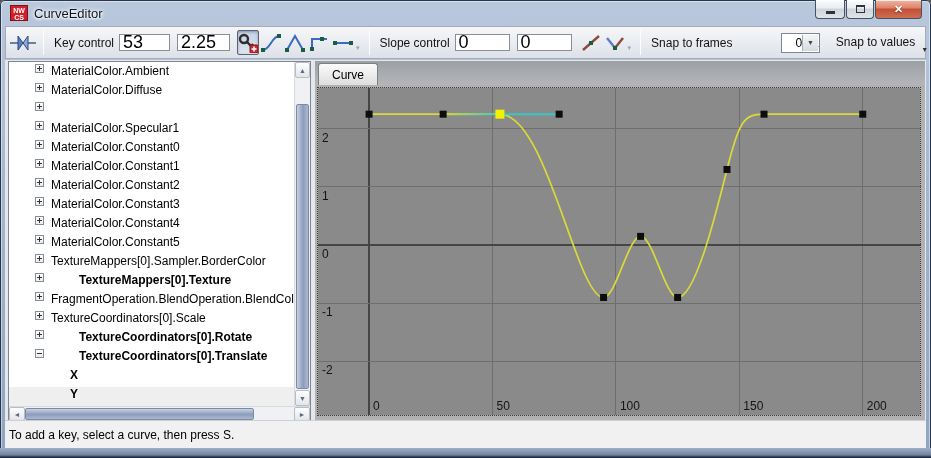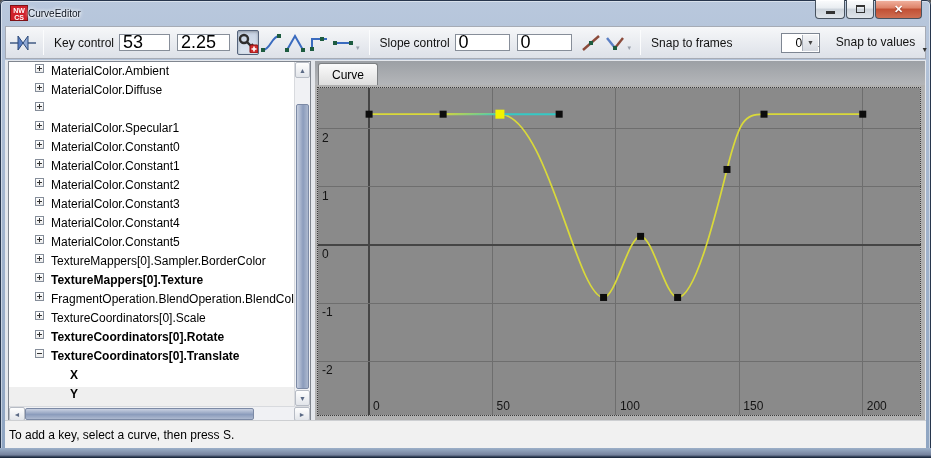--- a/index.html
+++ b/index.html
@@ -8,21 +8,21 @@
     position:relative; width:931px; height:458px;
     font-family:"Liberation Sans", sans-serif;
     background:linear-gradient(#b9c8dd 0%, #a5b7d0 40%, #8ea4c1 100%);
     border-radius:5px 5px 0 0; overflow:hidden;
     box-shadow:inset 0 0 0 1px #27364d, inset 0 0 0 2px rgba(255,255,255,.45);
   }
   
   .titlebar { position:absolute; left:0; top:0; right:0; height:26px; display:flex; align-items:center; padding-left:10px; }
   .title-icon { width:18px; height:16px; background:#d0202a; border:1px solid #7e1116; color:#fff;
     font-size:7px; font-weight:bold; line-height:7px; text-align:center; padding-top:1px; }
-  .title-text { margin-left:0; font-size:10px; color:#0d1420; text-shadow:0 0 4px #fff, 0 0 4px #fff, 0 1px 2px #fff; }
+  .title-text { margin-left:6px; font-size:13px; color:#0d1420; text-shadow:0 0 4px #fff, 0 0 4px #fff, 0 1px 2px #fff; }
   .win-btns { position:absolute; top:0; right:9px; display:flex; gap:1px; }
   .win-btn { height:19px; border:1px solid #47525f; border-top:none; border-radius:0 0 4px 4px;
     background:linear-gradient(#fbfcfd 0%, #e9edf1 45%, #ccd3db 50%, #e0e5eb 100%);
     display:flex; align-items:center; justify-content:center;
     box-shadow:inset 0 1px 0 rgba(255,255,255,.8); }
   .win-btn.min { width:30px; } .win-btn.max { width:28px; }
   .win-btn.close { width:47px; background:linear-gradient(#f2b4a2 0%, #dd8268 45%, #c14f34 50%, #cf6f52 100%); }
   .glyph-min { width:9px; height:3px; background:#333; margin-top:7px; }
   .glyph-max { width:9px; height:8px; border:1px solid #333; box-shadow:inset 0 1px 0 #333; background:transparent; }
   .glyph-close { color:#fff; font-size:11px; font-weight:bold; text-shadow:0 1px 1px #7c2415; }
@@ -49,21 +49,21 @@
   .dropdown-btn .corner-arrow { position:absolute; right:3px; bottom:2px; font-size:7px; color:#333; }
   
   .main { position:absolute; left:5px; right:5px; top:60px; bottom:34px; background:#e4e7ec; }
   
   .tree-panel { position:absolute; left:3px; top:1px; width:303px; bottom:2px;
     background:#fff; border:1px solid #80868f; }
   .tree-rows { position:absolute; left:0; top:0; right:16px; bottom:15px; overflow:hidden; padding-top:2px; }
   .tree-row { height:19px; display:flex; align-items:flex-start; font-size:12px; color:#000;
     padding-left:26px; white-space:nowrap; }
   .tree-row.child { padding-left:61px; }
-  .tree-row.bold { font-weight:bold; }
+  .tree-row.bold { font-weight:bold;gap:28px; }
   .tree-row.highlighted { background:#efefef; }
   .expander { width:9px; height:9px; margin-right:7px; flex:none; position:relative;
     border:1px solid #858d99; background:linear-gradient(#fff,#ececec); }
   .expander::before { content:""; position:absolute; left:1px; right:1px; top:3px; height:1px; background:#333; }
   .expander.plus::after { content:""; position:absolute; top:1px; bottom:1px; left:3px; width:1px; background:#333; }
   
   .vscroll { position:absolute; top:0; right:0; width:16px; bottom:15px; background:#f0f1f4; border-left:1px solid #d8dade; }
   .hscroll { position:absolute; left:0; right:0; bottom:0; height:15px; background:#f0f1f4; border-top:1px solid #d8dade; }
   .sb-btn { position:absolute; background:linear-gradient(#fefefe,#e2e5ea); border:1px solid #b7bcc5;
     display:flex; align-items:center; justify-content:center; font-size:7px; color:#5b6a85; border-radius:2px; }

